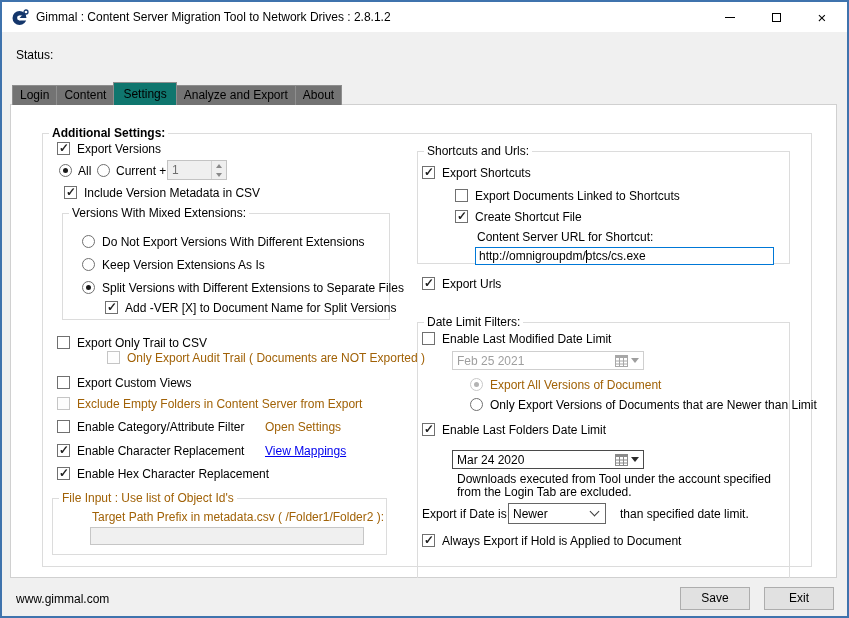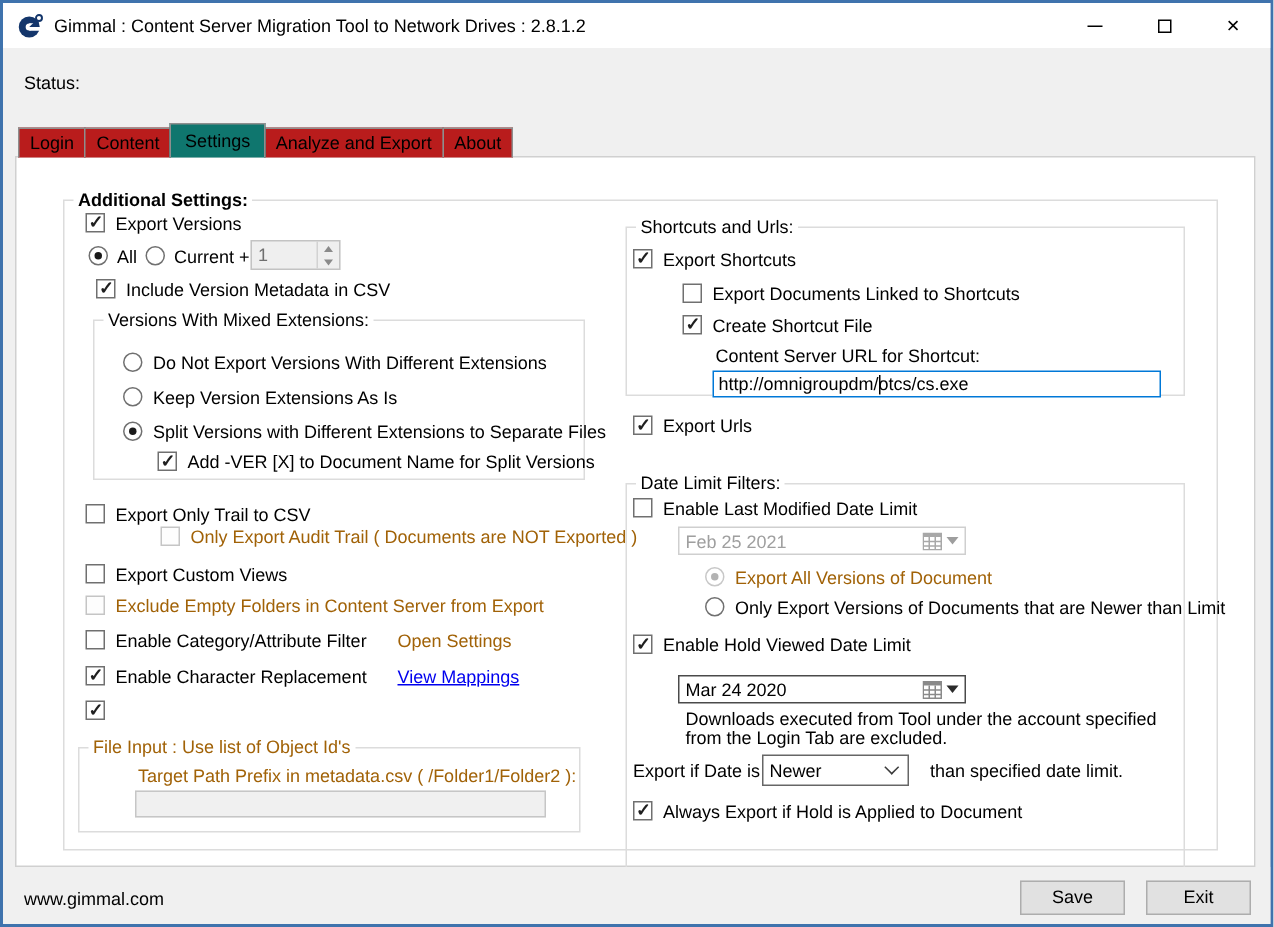--- a/index.html
+++ b/index.html
@@ -13,21 +13,21 @@
   
   .titlebar { position:absolute; left:0; top:0; width:845px; height:30px; background:#fff; }
   .title-text { position:absolute; left:34px; top:8px; white-space:nowrap; }
   .winbtn { position:absolute; top:0; width:46px; height:30px; display:flex; align-items:center; justify-content:center; background:#fff; border:none; cursor:default; }
   .glyph-min { width:10px; height:0; border-top:1px solid #000; display:block; }
   .glyph-max { width:9px; height:9px; border:1px solid #000; display:block; }
   .glyph-close { font-size:15px; line-height:15px; color:#000; }
 
   
   .tabstrip { position:absolute; left:10px; top:80px; display:flex; align-items:flex-end; height:23px; z-index:3; }
-  .tab { background:#b91c1c; border:1px solid #8e8e8e; border-bottom:none; height:20px;
+  .tab { background:#737373; border:1px solid #8e8e8e; border-bottom:none; height:20px;
          padding:0 7px; line-height:19px; margin-right:-1px; white-space:nowrap; }
   .tab.active { background:#0f766e; height:23px; line-height:22px; padding:0 9px; position:relative; z-index:4; }
   .tabpage { position:absolute; left:8px; top:102px; width:827px; height:474px; background:#fff; border:1px solid #d0d0d0; }
 
   
   .groupbox { position:absolute; border:1px solid #dcdcdc; background:transparent; }
   .gb-label { position:absolute; top:-8px; left:6px; background:#fff; padding:0 3px; white-space:nowrap; line-height:15px; }
 
   
   .cb { position:absolute; width:13px; height:13px; background:#fff; border:1px solid #707070; }
@@ -161,20 +161,21 @@
 
   <span class="cb" style="left:55px;top:418px"></span>
   <span class="lbl" style="left:75px;top:418px">Enable Category/Attribute Filter</span>
   <span class="lbl dis-text" style="left:263px;top:418px">Open Settings</span>
 
   <span class="cb checked" style="left:55px;top:442px"></span>
   <span class="lbl" style="left:75px;top:442px">Enable Character Replacement</span>
   <span class="link" style="left:263px;top:442px">View Mappings</span>
 
   <span class="cb checked" style="left:55px;top:465px"></span>
+  <span class="lbl" style="left:75px;top:465px">Enable Hex Character Replacement</span>
 
   <div class="groupbox" style="left:50px;top:496px;width:335px;height:57px">
     <span class="gb-label dis-text">File Input : Use list of Object Id's</span>
   </div>
   <span class="lbl dis-text" style="left:90px;top:508px">Target Path Prefix in metadata.csv ( /Folder1/Folder2 ):</span>
   <input class="textbox disabled" style="left: 88px; top: 525px; width: 274px;" value="">
 
   <div class="groupbox" style="left:415px;top:149px;width:373px;height:113px">
     <span class="gb-label">Shortcuts and Urls:</span>
   </div>
@@ -213,21 +214,21 @@
       <span class="tri-down-gray"></span>
     </span>
   </div>
 
   <span class="rb disabled selected" style="left:468px;top:376px"></span>
   <span class="lbl dis-text" style="left:488px;top:376px">Export All Versions of Document</span>
   <span class="rb" style="left:468px;top:396px"></span>
   <span class="lbl" style="left:488px;top:396px">Only Export Versions of Documents that are Newer than Limit</span>
 
   <span class="cb checked" style="left:420px;top:421px"></span>
-  <span class="lbl" style="left:440px;top:421px">Enable Hold Viewed Date Limit</span>
+  <span class="lbl" style="left:440px;top:421px">Enable Last Folders Date Limit</span>
 
   <div class="datepicker dp-enabled" style="left:450px;top:448px">
     <span class="dp-text">Mar 24 2020</span>
     <span class="dp-icons">
       <svg width="13" height="12" viewBox="0 0 13 12">
         <rect x="0.5" y="0.5" width="12" height="11" fill="#fff" stroke="#8a8a8a"></rect>
         <rect x="0.5" y="0.5" width="12" height="2.5" fill="#8a8a8a"></rect>
         <line x1="4.5" y1="3" x2="4.5" y2="11.5" stroke="#8a8a8a"></line>
         <line x1="8.5" y1="3" x2="8.5" y2="11.5" stroke="#8a8a8a"></line>
         <line x1="0.5" y1="6" x2="12.5" y2="6" stroke="#8a8a8a"></line>

